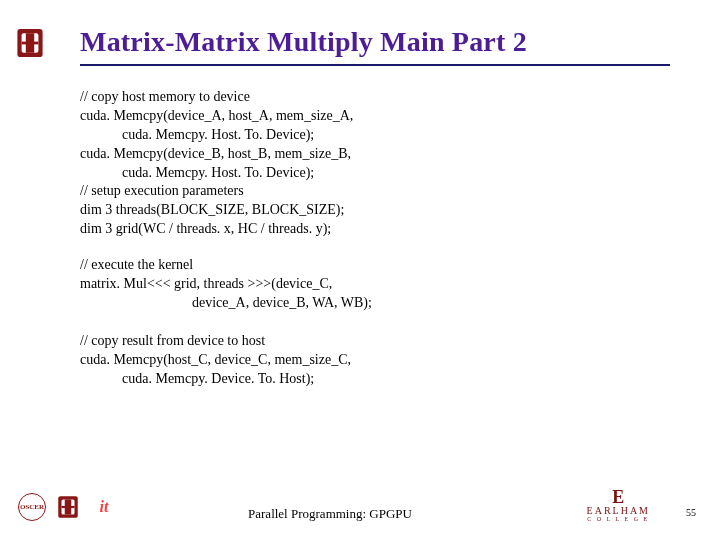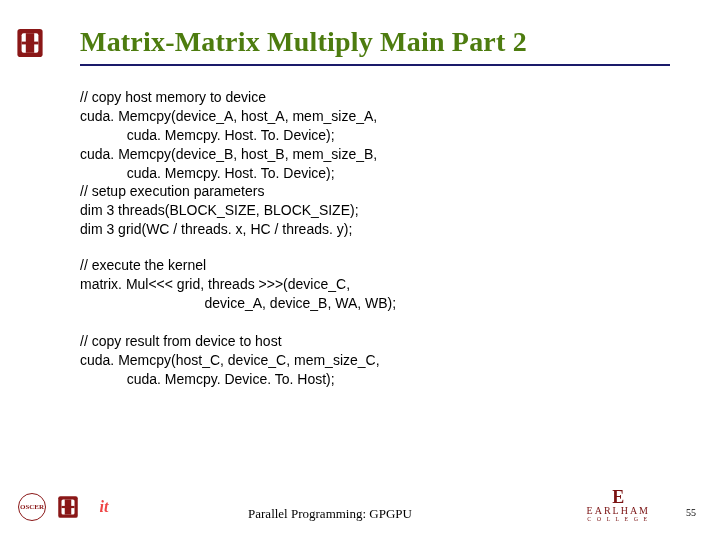--- a/index.html
+++ b/index.html
@@ -19,35 +19,35 @@
     width: 28px;
     height: 34px;
   }
   .logo-ou svg { width: 100%; height: 100%; }
   .title {
     position: absolute;
     top: 26px;
     left: 80px;
     font-size: 28px;
     font-weight: bold;
-    color: #4d7c0f;
+    color: #4c1d95;
     letter-spacing: 0.2px;
   }
   .underline {
     position: absolute;
     top: 64px;
     left: 80px;
     width: 590px;
     height: 2px;
     background: #1a1a6a;
   }
   .code-block {
     position: absolute;
     left: 80px;
-    font-family: Liberation Sans, sans-serif;
+    font-family: Liberation Serif, serif;
     font-size: 14px;
     line-height: 1.35;
     color: #000;
     white-space: pre;
   }
   .b1 { top: 88px; }
   .b2 { top: 256px; }
   .b3 { top: 332px; }
   .footer {
     position: absolute;

